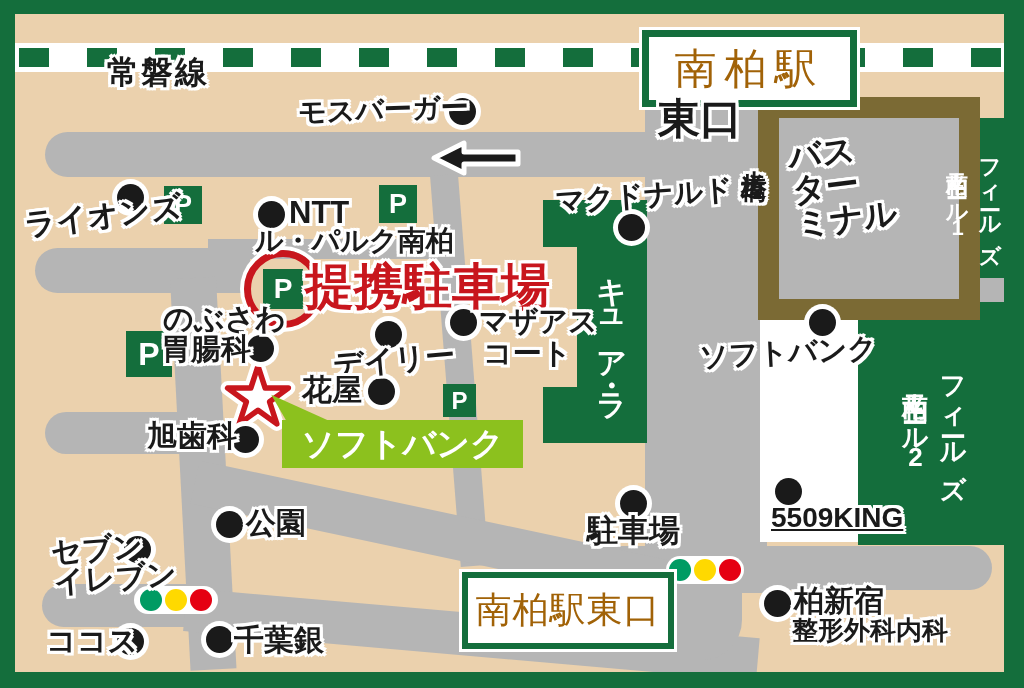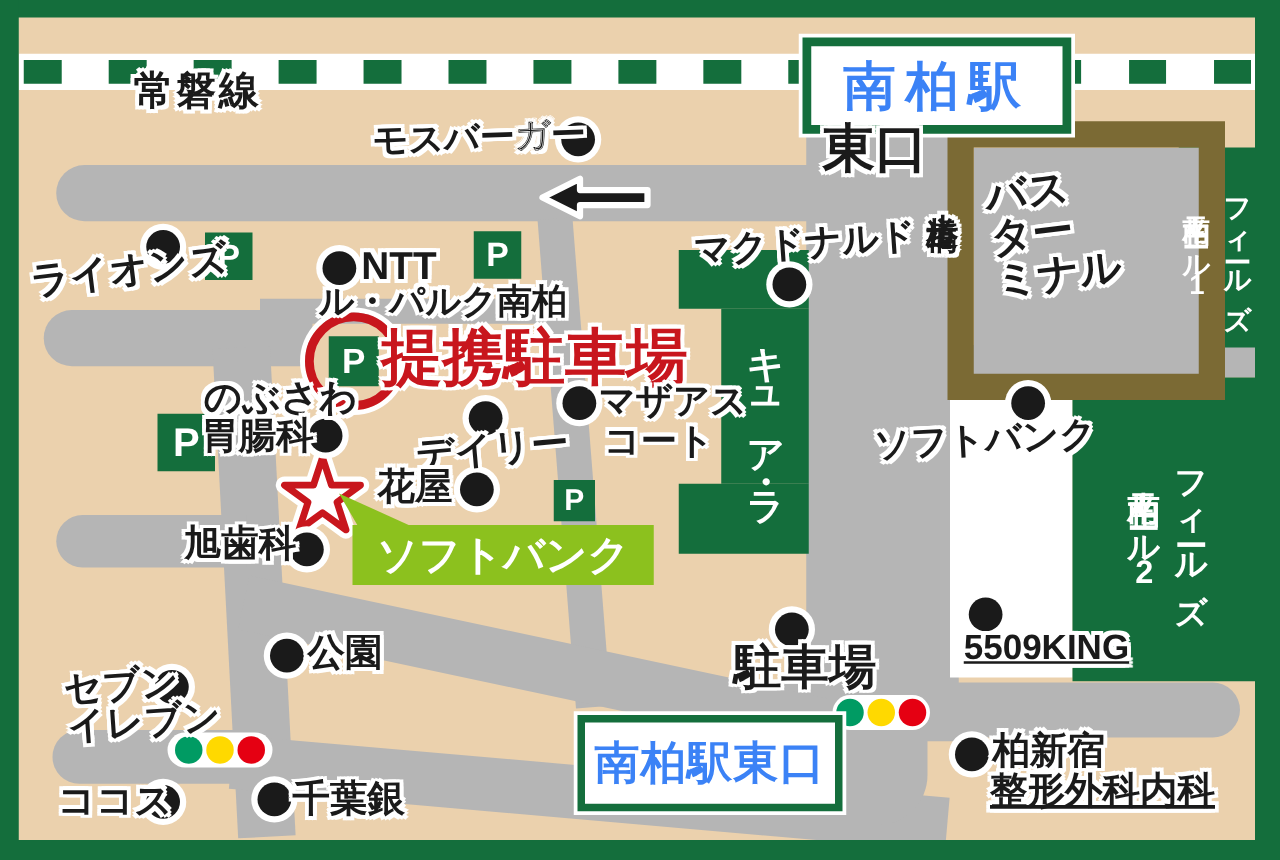--- a/index.html
+++ b/index.html
@@ -16,21 +16,21 @@
   .road{position:absolute;background:var(--gray,#b5b5b5);z-index:1;}
   .rl{border-radius:24px 0 0 24px;}
   .rr{border-radius:0 24px 24px 0;}
   
   .bld{position:absolute;z-index:3;}
   .green{background:var(--green,#146e3c);}
   .white{background:#fff;}
   
   .sign{position:absolute;background:#fff;border:7px solid var(--green,#146e3c);
     box-shadow:0 0 0 3px #fff;display:flex;align-items:center;justify-content:center;
-    z-index:8;color:#3b82f6;font-weight:bold;}
+    z-index:8;color:#a16207;font-weight:normal;}
   
   .lbl{position:absolute;z-index:9;color:#1a1a1a;font-weight:bold;white-space:nowrap;line-height:1.05;}
   .ol{text-shadow:3px 0 0 #fff,-3px 0 0 #fff,0 3px 0 #fff,0 -3px 0 #fff,
       2px 2px 0 #fff,-2px 2px 0 #fff,2px -2px 0 #fff,-2px -2px 0 #fff,
       3px 3px 0 #fff,-3px -3px 0 #fff,3px -3px 0 #fff,-3px 3px 0 #fff;}
   .vert{writing-mode:vertical-rl;text-orientation:upright;letter-spacing:3px;}
   .red{color:var(--red,#c8161d);}
   .wt{color:#fff;}
   
   .dot{position:absolute;width:27px;height:27px;border-radius:50%;background:#1a1a1a;
@@ -188,23 +188,23 @@
   <div class="lbl ol" style="left:163px;top:303px;font-size:30px;">のぶさわ</div>
   <div class="lbl ol" style="left:161px;top:333px;font-size:30px;">胃腸科</div>
   <div class="lbl ol" style="left:333px;top:344px;font-size:30px;transform:rotate(-5deg);">デイリー</div>
   <div class="lbl ol" style="left:302px;top:374px;font-size:30px;">花屋</div>
   <div class="lbl ol" style="left:147px;top:420px;font-size:30px;">旭歯科</div>
   <div class="lbl ol" style="left:246px;top:507px;font-size:30px;">公園</div>
   <div class="lbl ol" style="left:51px;top:533px;font-size:30px;transform:rotate(-4deg);">セブン</div>
   <div class="lbl ol" style="left:54px;top:562px;font-size:30px;transform:rotate(-4deg);">イレブン</div>
   <div class="lbl ol" style="left:46px;top:625px;font-size:30px;">ココス</div>
   <div class="lbl ol" style="left:234px;top:624px;font-size:30px;">千葉銀</div>
-  <div class="lbl ol" style="left:587px;top:515px;font-size:38px;">駐車場</div>
+  <div class="lbl ol" style="left:587px;top:515px;font-size:31px;">駐車場</div>
   <div class="lbl ol" style="left:699px;top:337px;font-size:29px;transform:rotate(-3deg);">ソフトバンク</div>
   <div class="lbl ol" style="left:771px;top:503px;font-size:28px;text-decoration:underline;">5509KING</div>
   <div class="lbl ol" style="left:794px;top:585px;font-size:30px;">柏新宿</div>
-  <div class="lbl ol" style="left:792px;top:617px;font-size:30px;text-decoration:underline;">整形外科内科</div>
+  <div class="lbl ol" style="left:792px;top:617px;font-size:26px;">整形外科内科</div>
 
   <div class="frame" style="left:0;top:0;width:1024px;height:14px;"></div>
   <div class="frame" style="left:0;top:0;width:15px;height:688px;"></div>
   <div class="frame" style="left:1004px;top:0;width:20px;height:688px;"></div>
   <div class="frame" style="left:0;top:672px;width:1024px;height:16px;"></div>
 </div>
 
 </body></html>

